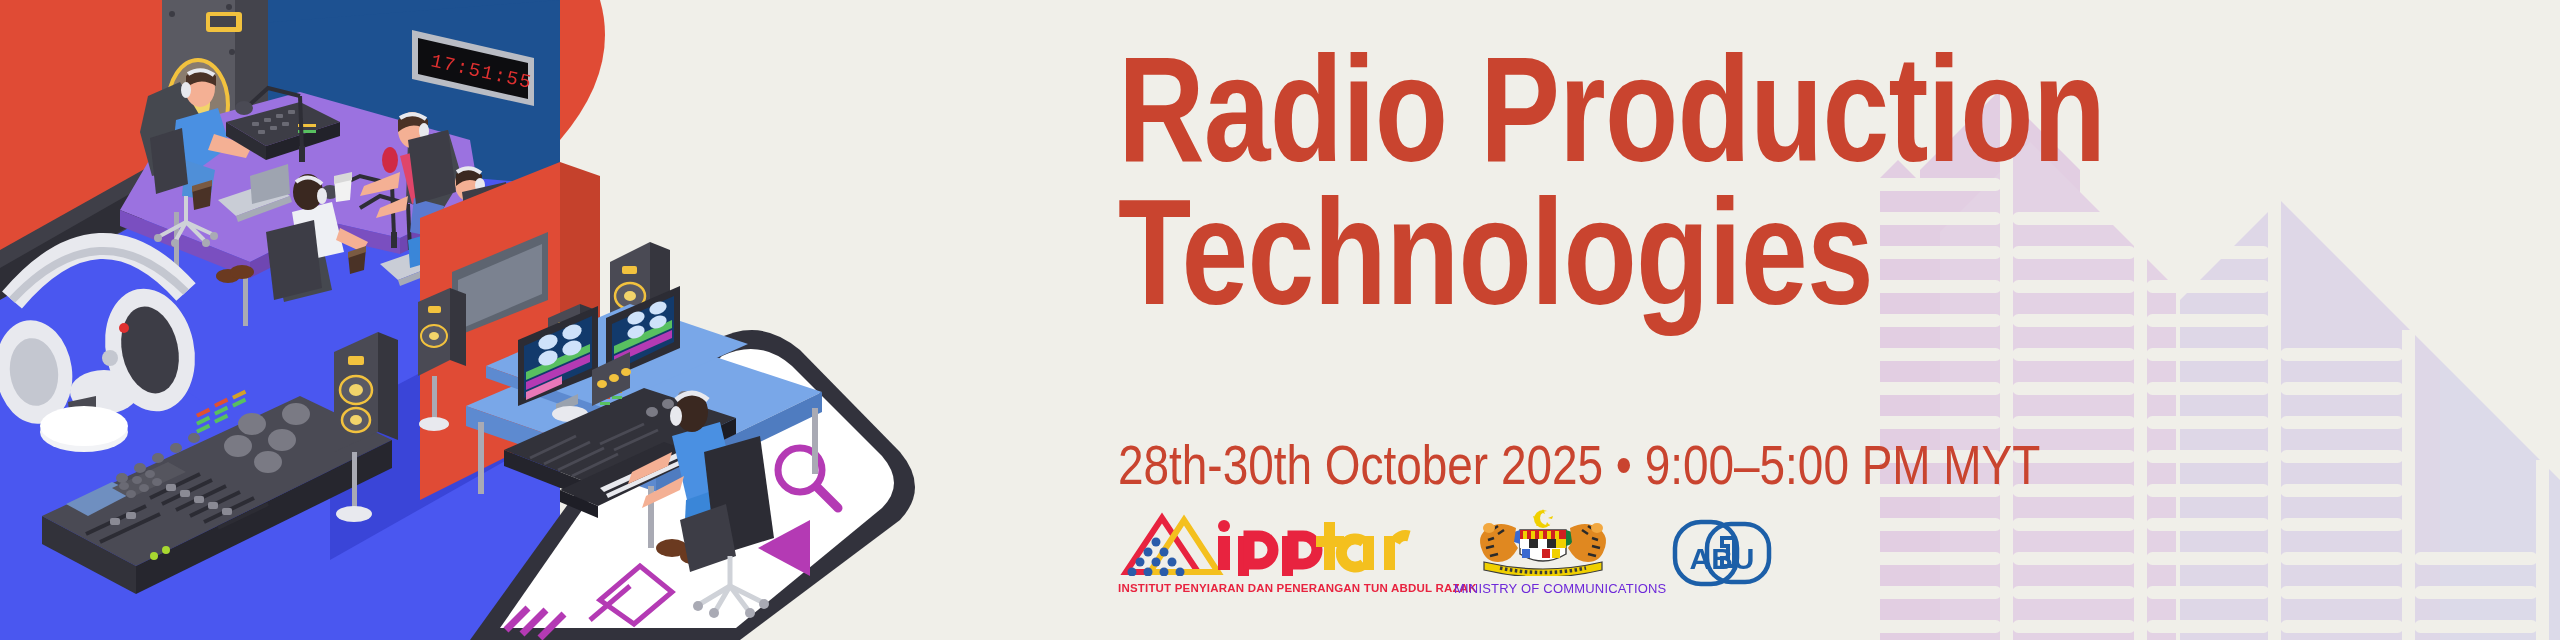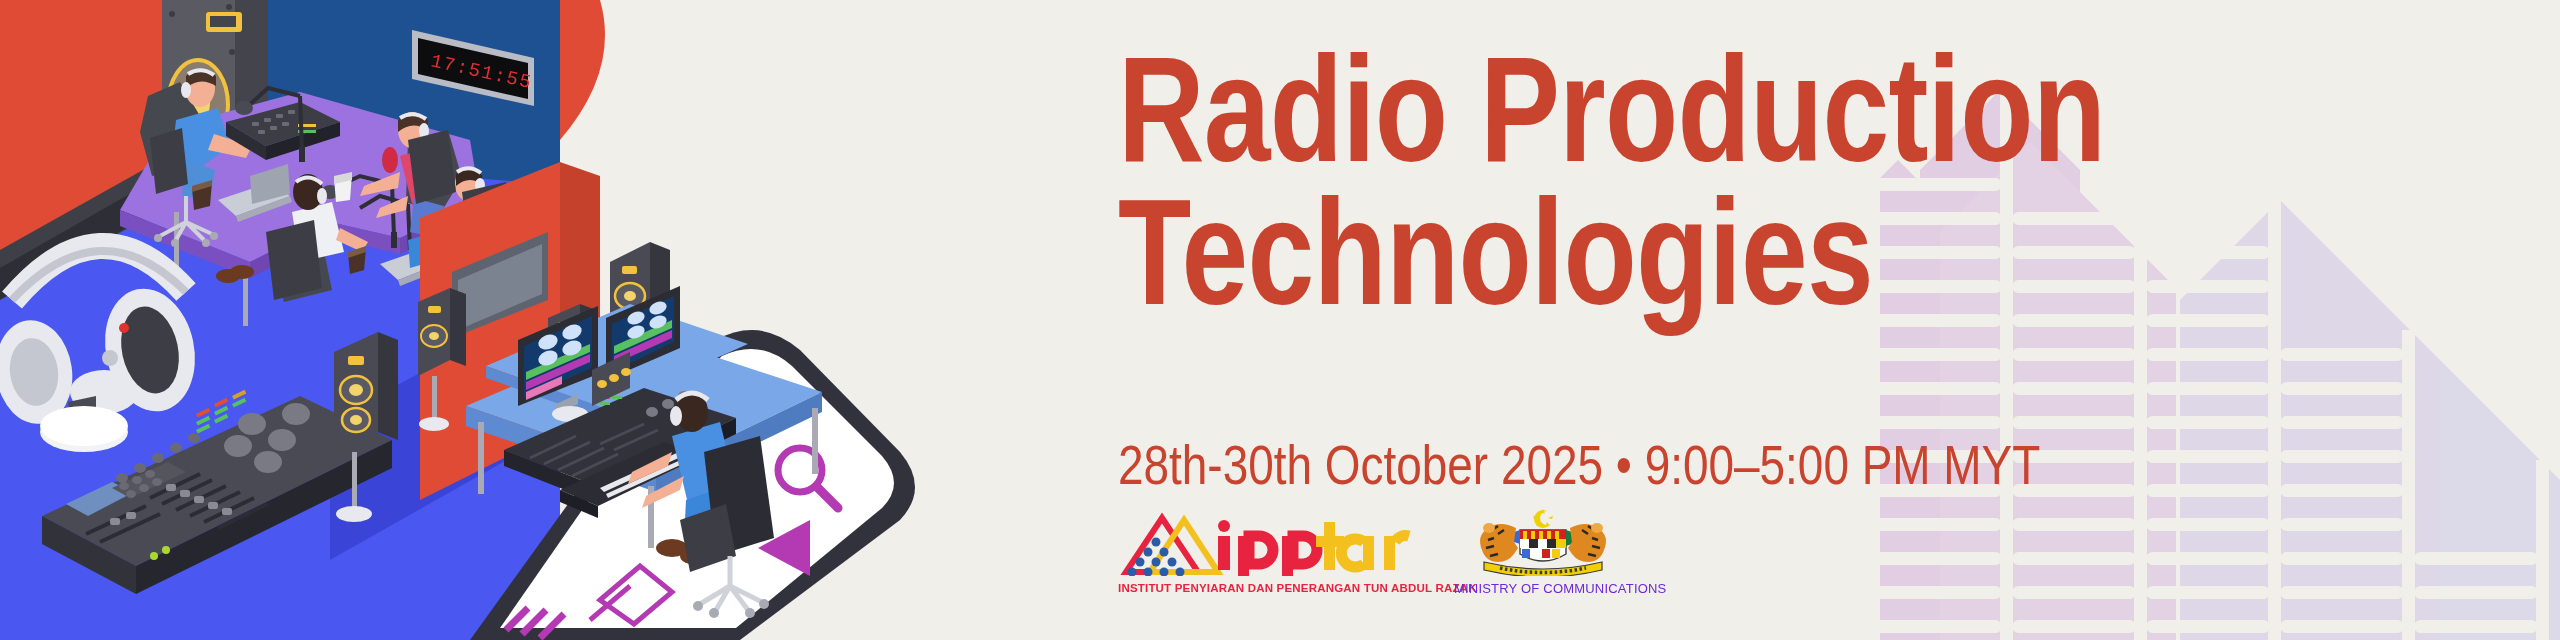--- a/index.html
+++ b/index.html
@@ -744,16 +744,24 @@
             <path d="M140 22 L134 18 M134 26 L128 22 M144 32 L138 30 M146 40 L138 38 M142 48 L134 46" stroke="#2a2a2a" stroke-width="2.5" fill="none"></path>
             <ellipse cx="143" cy="20" rx="6" ry="5" fill="#f2a840"></ellipse>
           </g>
 
           <path d="M30 54 Q89 68 148 54 L148 62 Q89 76 30 62 Z" fill="#f0d000" stroke="#3a3a3a" stroke-width="1.2"></path>
           <path d="M46 60 Q89 69 132 60" stroke="#3a3a3a" stroke-width="3.5" fill="none" stroke-dasharray="2.5 2.5"></path>
         </svg>
         <div class="moc-tag">MINISTRY OF COMMUNICATIONS</div>
       </div>
 
+      <div class="logo-block abu-wrap">
+        <svg width="104" height="80" viewBox="0 0 104 80">
+          <rect x="5" y="8" width="62" height="62" rx="26" fill="none" stroke="#1c5fa8" stroke-width="4.5"></rect>
+          <rect x="37" y="10" width="62" height="58" rx="24" fill="none" stroke="#1c5fa8" stroke-width="4.5"></rect>
+          <path d="M52 24 L64 24 L64 52 L52 52 L52 44 L58 44 L58 32 L52 32 Z" fill="none" stroke="#1c5fa8" stroke-width="4"></path>
+          <text x="52" y="55" text-anchor="middle" font-family="Liberation Sans, sans-serif" font-size="30" font-weight="bold" fill="#1c5fa8">ABU</text>
+        </svg>
+      </div>
 
     </div>
   </div>
 </div>
 
 </body></html>

